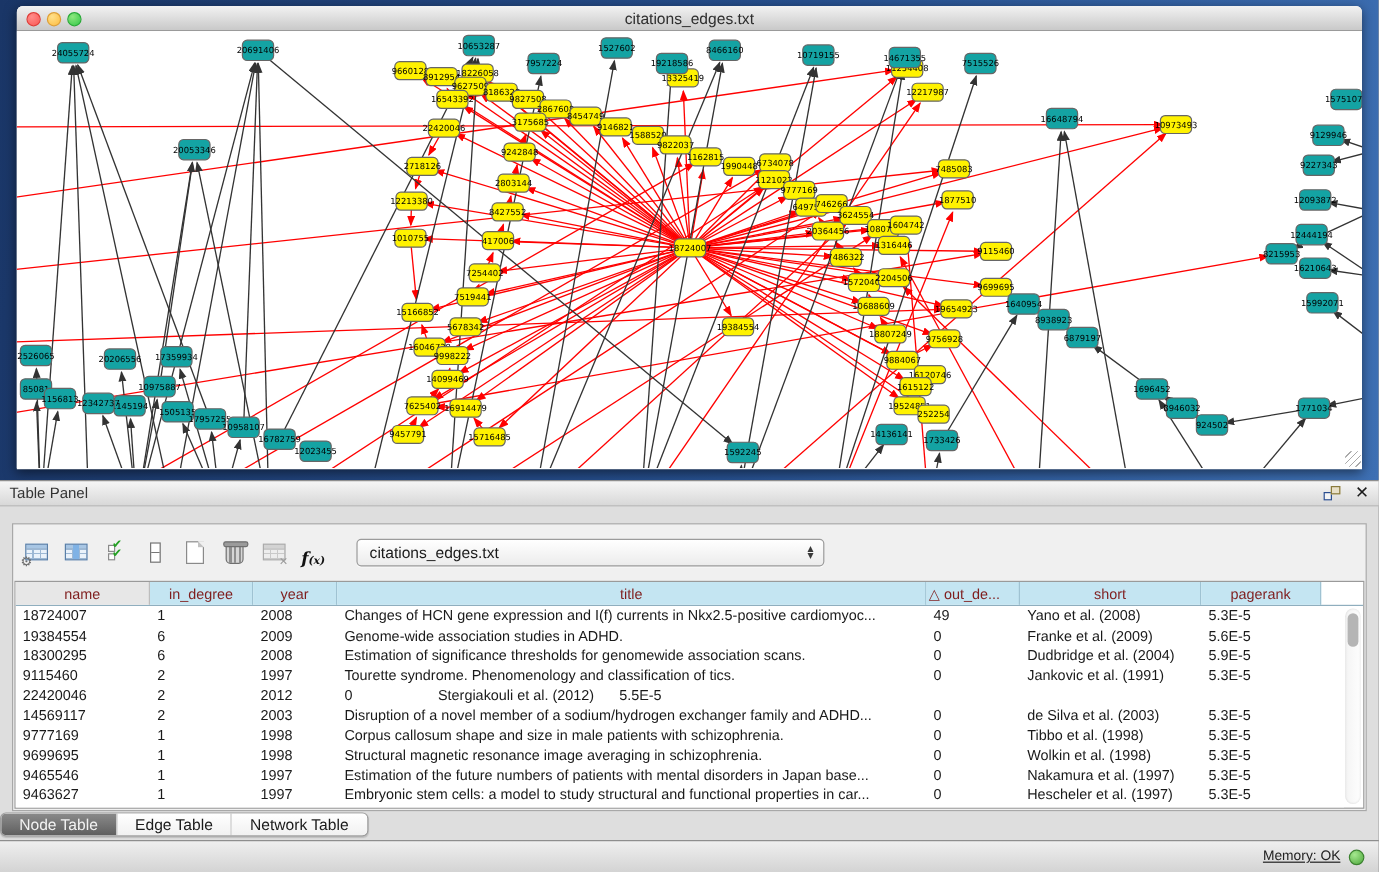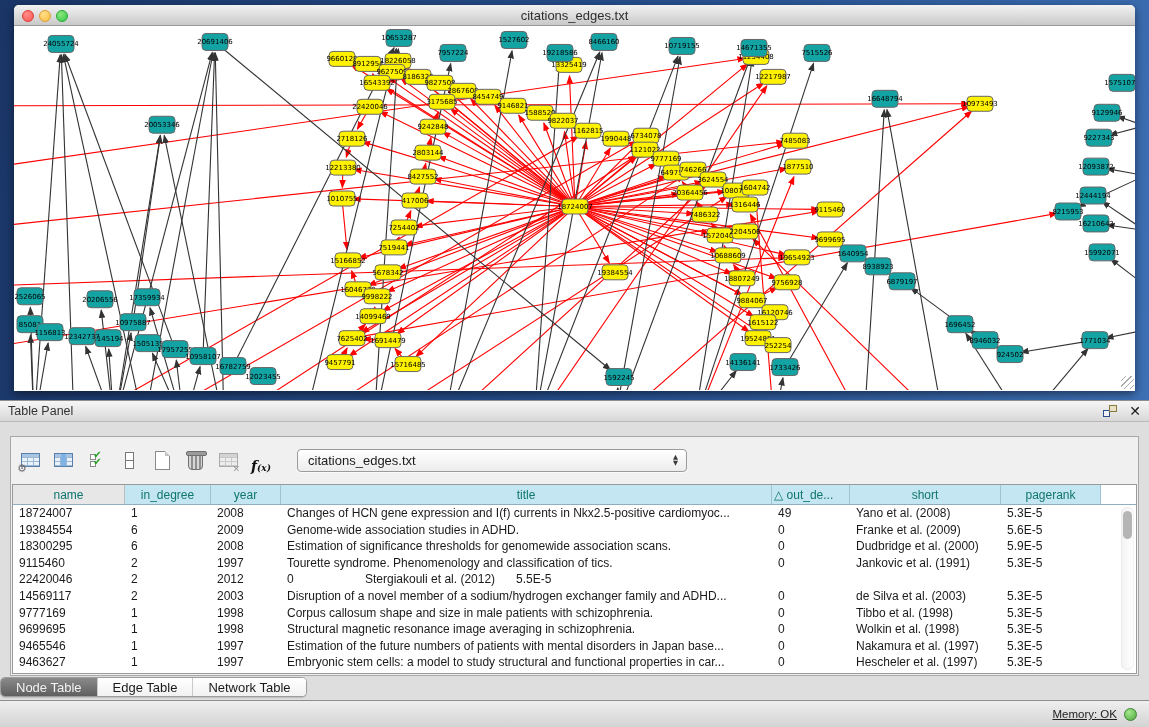--- a/index.html
+++ b/index.html
@@ -73,21 +73,21 @@
   .fx-ic{ font-family:"DejaVu Serif", serif; font-style:italic; font-weight:bold; font-size:14px; color:#111;margin-top:12px; }
   .fx-ic small{ font-size:9px; }
   .combo{ position:relative; margin-left:16px; width:390px; height:23px; border:1px solid #9B9B9B; border-radius:4px;
     background:linear-gradient(#FFFFFF,#ECECEC); display:flex; align-items:center; padding:0 24px 0 10px;
     font-size:13px; color:#1B1B1B; box-shadow:0 1px 0 rgba(255,255,255,.7); }
   .steppers{ position:absolute; right:8px; top:4px; display:flex; flex-direction:column; align-items:center; }
   .steppers span{ font-size:6.5px; line-height:6.5px; color:#3A3A3A; font-family:"DejaVu Sans",sans-serif; }
 
   .table-box{ position:absolute; left:1px; right:1px; top:47px; bottom:1px; background:#FFF; border:1px solid #9A9A9A; overflow:hidden; }
   .thead{ display:flex; height:20px; background:#FFF; border-bottom:1px solid #8FAEBE; }
-  .hc{ background:#C4E5F2; border-right:1px solid #9FC2D2; font-size:12px; color:#0f766e;
+  .hc{ background:#C4E5F2; border-right:1px solid #9FC2D2; font-size:12px; color:#7f1d1d;
        display:flex; align-items:center; justify-content:center; overflow:hidden; white-space:nowrap; }
   .hc.c0{ background:#E7E7E7; border-right:1px solid #BDBDBD; }
   .hc.c4{ justify-content:flex-start; padding-left:2px; }
   .c0{width:112px}.c1{width:86px}.c2{width:70px}.c3{width:491px}.c4{width:78px}.c5{width:151px}.c6{width:100px}
   .tbody{ position:absolute; left:0; right:16px; top:20px; bottom:0; background:#FFF; overflow:hidden; }
   .trow{ display:flex; height:16.6px; line-height:16.4px; }
   .tc{ padding:0 6px; font-size:12px; color:#1A1A1A; white-space:nowrap; overflow:hidden; }
   .vscroll{ position:absolute; right:2px; top:22px; bottom:3px; width:13px; border-radius:7px;
     background:linear-gradient(to right,#F4F4F4,#FEFEFE); box-shadow:inset 0 0 2px rgba(0,0,0,.15); }
   .vthumb{ position:absolute; left:2px; top:4px; width:9px; height:28px; border-radius:6px; background:#B5B5B5; }
@@ -830,21 +830,21 @@
               <div class="tc c4">0</div>
               <div class="tc c5">Franke et al. (2009)</div>
               <div class="tc c6">5.6E-5</div>
             </div>
             <div class="trow">
               <div class="tc c0">18300295</div>
               <div class="tc c1">6</div>
               <div class="tc c2">2008</div>
               <div class="tc c3">Estimation of significance thresholds for genomewide association scans.</div>
               <div class="tc c4">0</div>
-              <div class="tc c5">Dudbridge et al. (2000)</div>
+              <div class="tc c5">Dudbridge et al. (2004)</div>
               <div class="tc c6">5.9E-5</div>
             </div>
             <div class="trow">
               <div class="tc c0">9115460</div>
               <div class="tc c1">2</div>
               <div class="tc c2">1997</div>
               <div class="tc c3">Tourette syndrome. Phenomenology and classification of tics.</div>
               <div class="tc c4">0</div>
               <div class="tc c5">Jankovic et al. (1991)</div>
               <div class="tc c6">5.3E-5</div>

